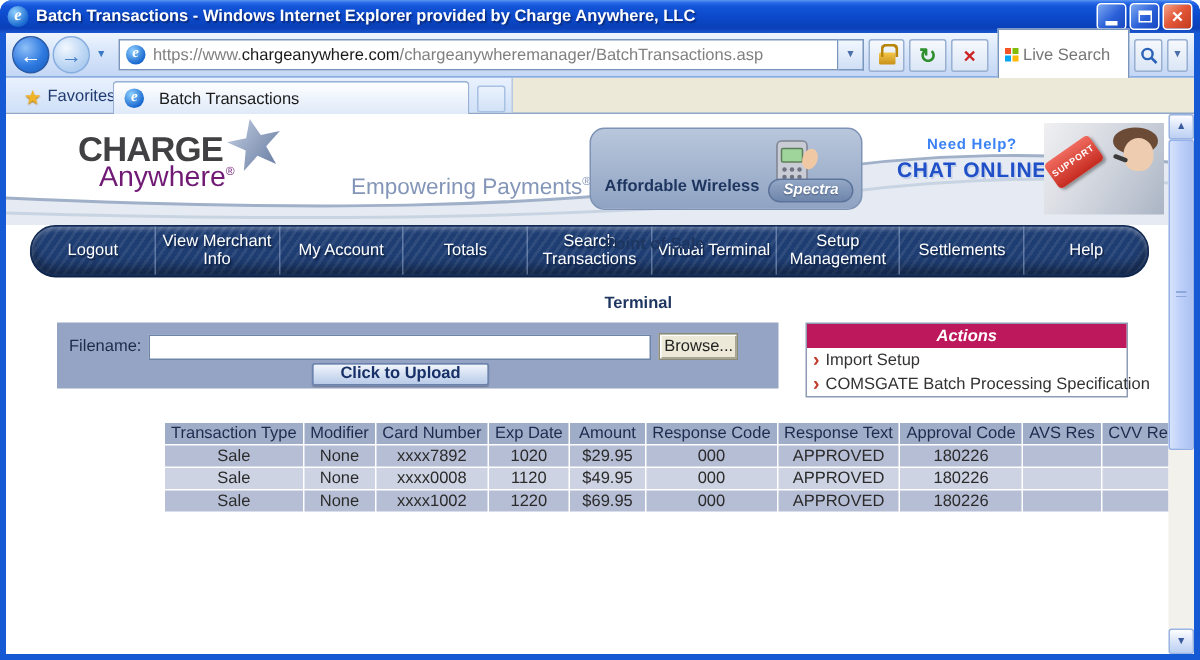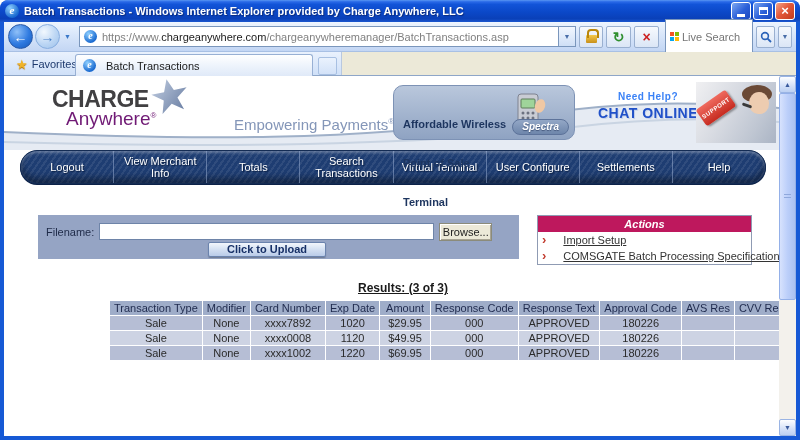--- a/index.html
+++ b/index.html
@@ -157,21 +157,21 @@
     border-radius:2px; color:#173067; font-size:11px; font-weight:bold; text-align:center;
     line-height:13px; box-shadow:0 1px 1px rgba(0,0,0,.25); }
 
   
   .actionspanel { position:absolute; left:533px; top:139px; width:215px; background:#fff;
     border:1px solid #8f9bb3; }
   .actions-head { height:16px; background:#be185d; color:#fff; text-align:center;
     font:italic bold 11px/16px "Liberation Sans",sans-serif; }
   .action-row { display:flex; align-items:center; gap:4px; padding:2px 2px 2px 4px; }
   .bullet { color:#c23b2e; font-size:13px; font-weight:bold; line-height:10px; }
-  .action-link { font-size:11px; color:#333; text-decoration:underline; cursor:pointer; white-space:nowrap;margin-left:13px; }
+  .action-link { font-size:11px; color:#333; cursor:pointer; white-space:nowrap; }
 
   
   .resultswrap { position:absolute; left:105px; top:205px; width:588px; }
   .results-title { text-align:center; font-size:12px; font-weight:bold; color:#1a1a1a;
     text-decoration:underline; margin-bottom:5px; }
   table.results { border-collapse:separate; border-spacing:1px; margin:0 auto; background:#fff; }
   table.results th { background:#9fadc9; color:#1f2a4d; font-size:11px; font-weight:normal;
     padding:1px 4px; white-space:nowrap; text-align:center; }
   table.results td { font-size:11px; color:#2b2b2b; padding:1px 8px; white-space:nowrap;
     text-align:center; height:13px; }
@@ -302,24 +302,25 @@
           <div class="hair"></div>
           <div class="face2"></div>
           <div class="mic"></div>
           <div class="supkey">SUPPORT</div>
         </div>
       </div>
 
       <div class="navbar">
           <div class="nav-item">Logout</div>
           <div class="nav-item">View Merchant Info</div>
+          <div class="nav-item">My Account</div>
           <div class="nav-item">Totals</div>
           <div class="nav-item">Search Transactions</div>
           <div class="nav-item">Virtual Terminal</div>
-          <div class="nav-item">User Configure</div>
+          <div class="nav-item">Setup Management</div>
           <div class="nav-item">Settlements</div>
           <div class="nav-item">Help</div>
         </div>
 
       <div class="uploadpanel">
         <span class="fn-label">Filename:</span><input class="fn-input" type="text" value="" style=""><div class="browsebtn">Browse...</div>
         <div class="uploadbtn">Click to Upload</div>
       </div>
 
       <div class="actionspanel">
@@ -330,21 +331,20 @@
               <a class="action-link">Import Setup</a>
             </div>
             <div class="action-row">
               <span class="bullet">›</span>
               <a class="action-link">COMSGATE Batch Processing Specification</a>
             </div>
           </div>
       </div>
 
       <div class="resultswrap">
-        <div class="results-title">Results: (3 of 3)</div>
         <table class="results">
           <thead>
               <tr>
                 <th>Transaction Type</th>
                 <th>Modifier</th>
                 <th>Card Number</th>
                 <th>Exp Date</th>
                 <th>Amount</th>
                 <th>Response Code</th>
                 <th>Response Text</th>

